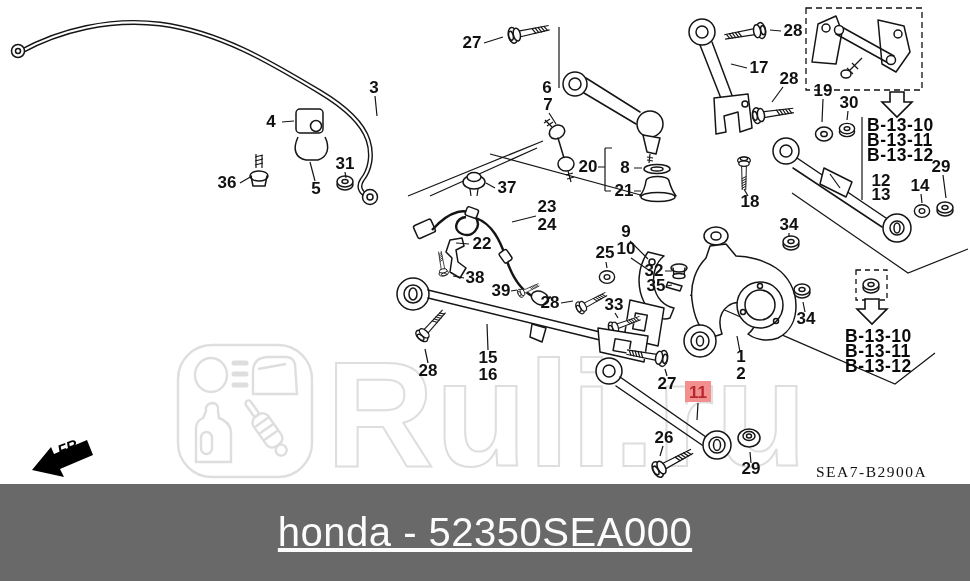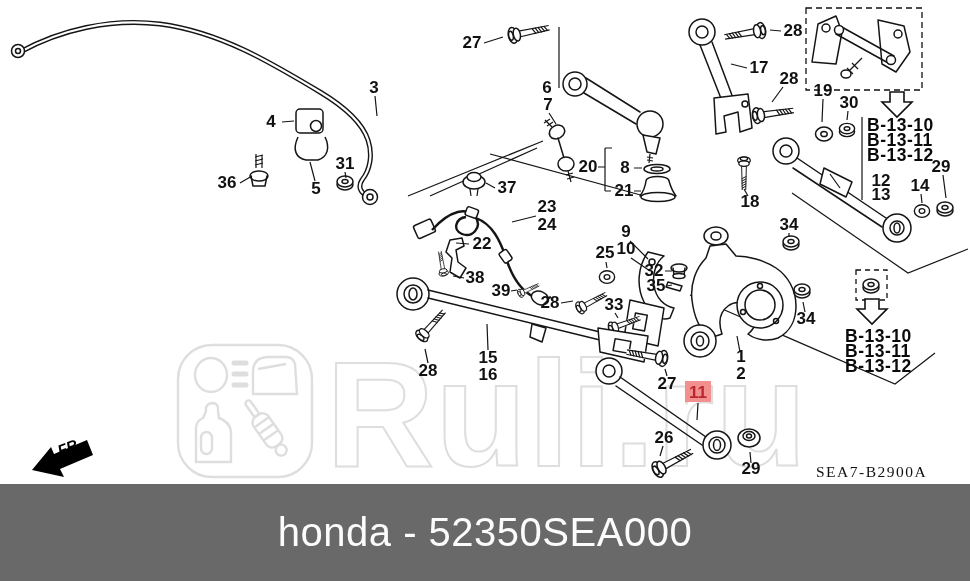--- a/index.html
+++ b/index.html
@@ -10,21 +10,21 @@
   .refline{font-size:17.5px;font-weight:bold;fill:#0a0a0a;letter-spacing:0.5px;}
   .dcode{font-family:"Liberation Serif","DejaVu Serif",serif;font-size:15.5px;fill:#111;letter-spacing:1.5px;}
   .frtxt{font-size:15px;font-weight:bold;font-style:italic;fill:#000;}
   .wm{stroke:#dedede;fill:none;stroke-width:2.4;}
   .wmtxt{font-size:150px;font-weight:bold;fill:#ffffff;stroke:#dedede;stroke-width:2;letter-spacing:1px;}
   .ln{stroke:#151515;stroke-width:1.2;fill:none;}
   .pt{stroke:#151515;stroke-width:1.5;fill:none;stroke-linejoin:round;stroke-linecap:round;}
   .ptw{stroke:#151515;stroke-width:1.5;fill:#ffffff;stroke-linejoin:round;}
   .hl-label{font-size:17px;font-weight:bold;text-anchor:middle;}
   .footer{position:absolute;left:0;bottom:0;width:970px;height:97px;display:flex;
-          align-items:center;justify-content:center;gap:46px;}
+          align-items:center;justify-content:center;gap:46px;text-decoration:underline;}
   .footer span{font-size:40px;letter-spacing:0.5px;}
 </style>
 </head>
 <body>
 
 <div class="stage">
 
 <svg width="970" height="484" viewBox="0 0 970 484">
   <defs>
     <g id="bolt">

